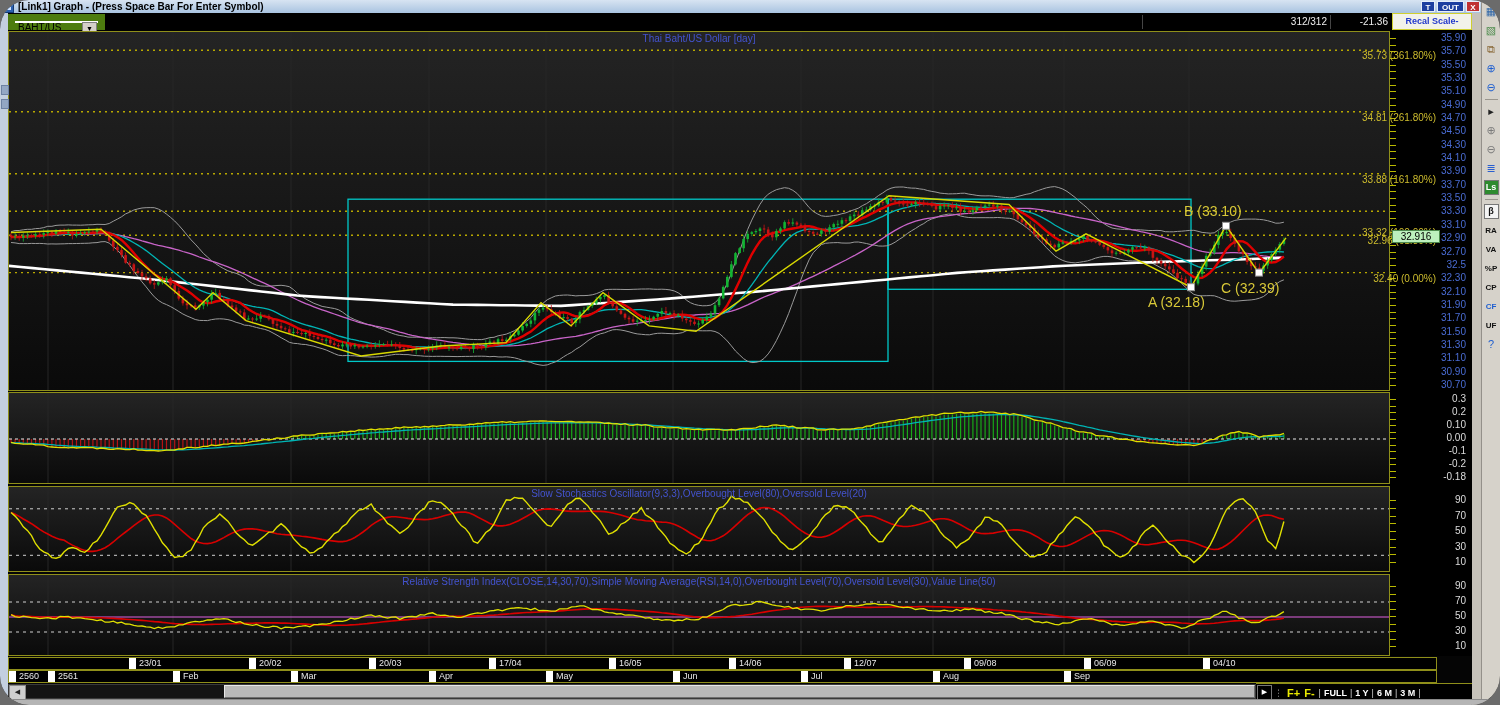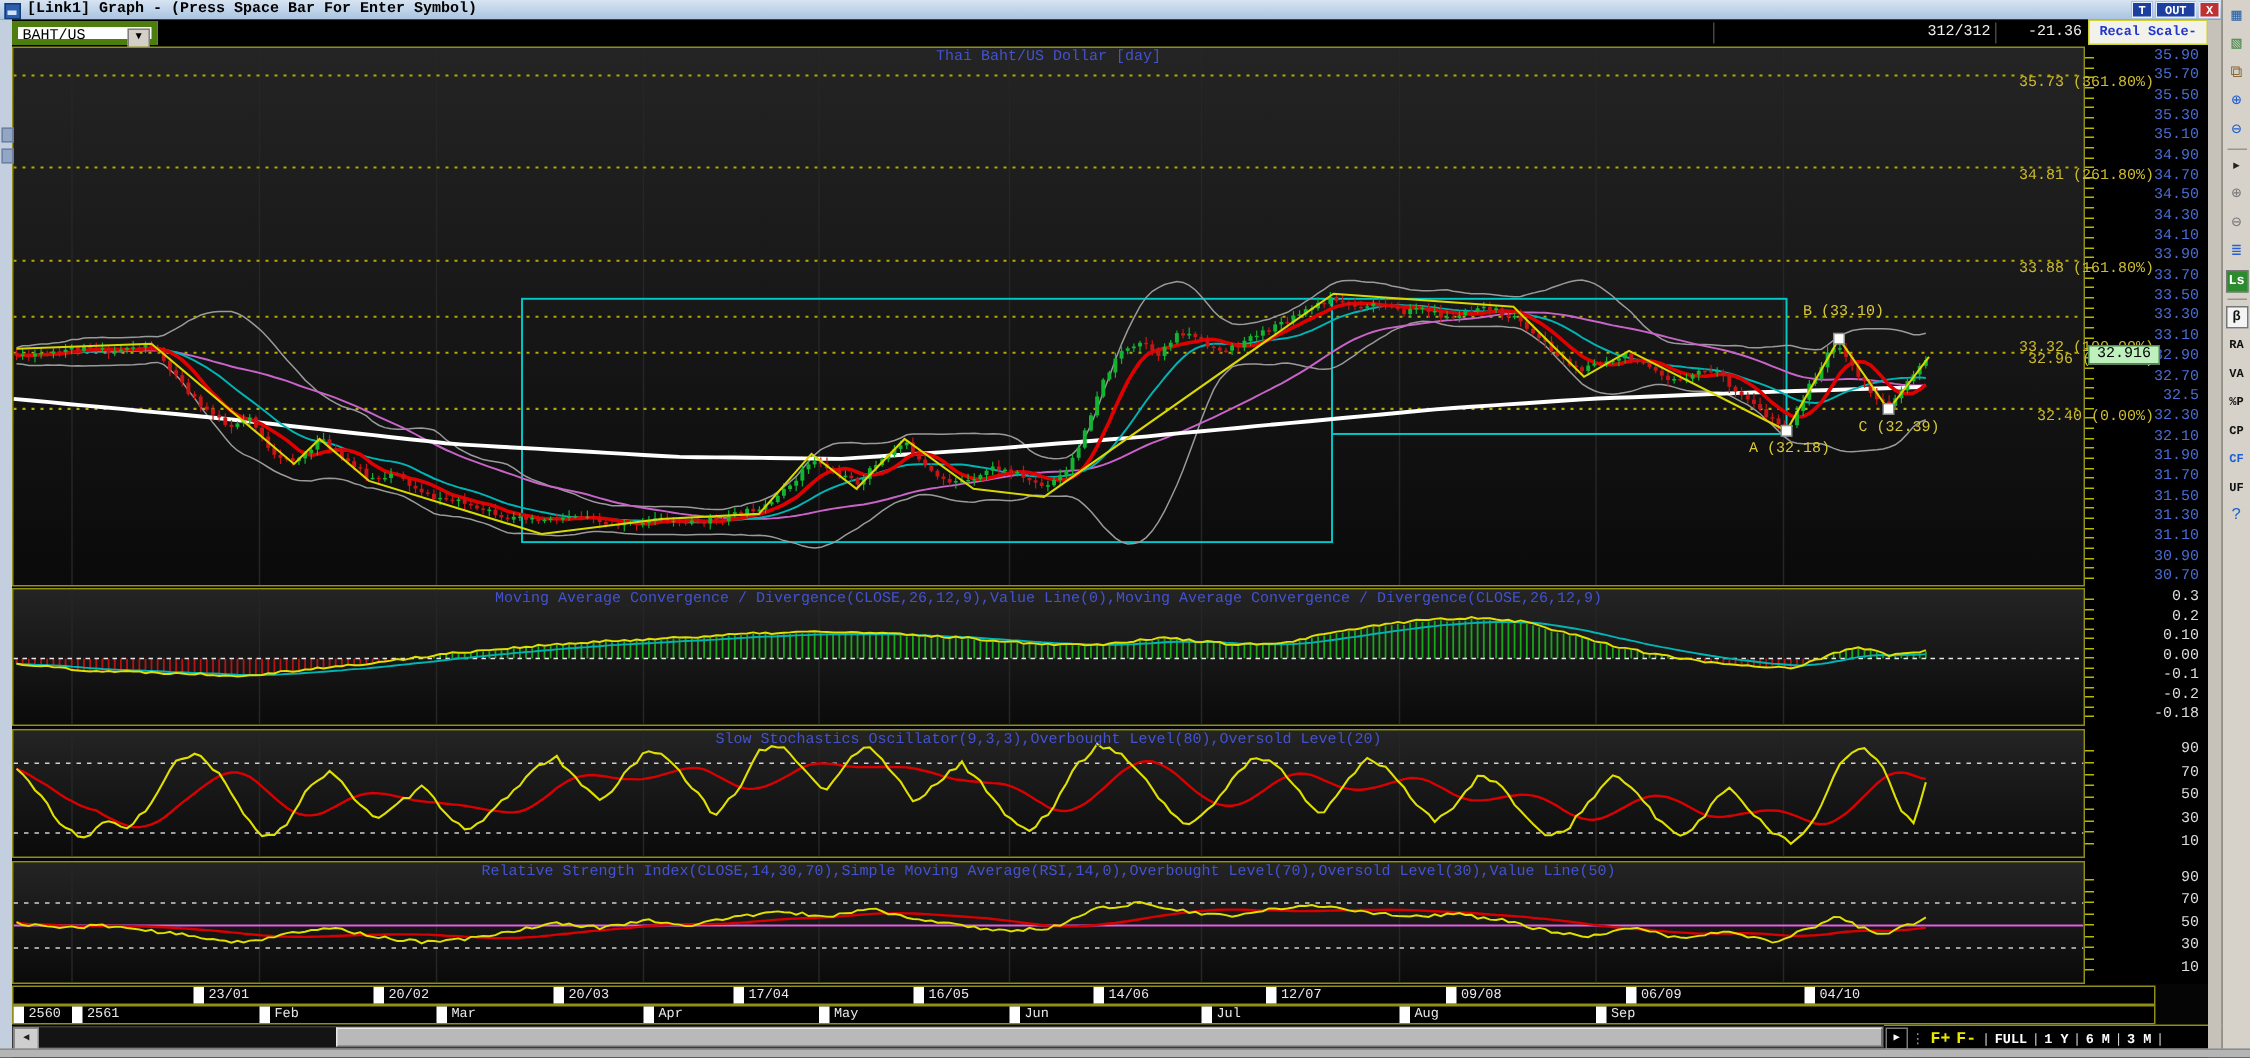--- a/index.html
+++ b/index.html
@@ -1,31 +1,31 @@
 <!DOCTYPE html>
 <html><head>
 <meta charset="utf-8">
 <style>
   html,body{margin:0;padding:0;background:#6b6b6b;}
   #screen{position:relative;width:1500px;height:705px;background:#050505;overflow:hidden;
-          font-family:Liberation Mono, monospace;-webkit-font-smoothing:antialiased;}
+          font-family:Liberation Sans, sans-serif;border-radius:29px;-webkit-font-smoothing:antialiased;}
   
   #titleBar{position:absolute;left:0;top:0;width:1481px;height:13px;
     background:linear-gradient(#d7e4f2,#a9c3e0);border-bottom:1px solid #7f9cbf;}
   #appIcon{position:absolute;left:3px;top:2px;width:9px;height:9px;background:#2b5fae;border:1px solid #123a73;}
   #appIcon:before{content:"";position:absolute;left:1px;top:4px;width:6px;height:3px;background:#cfe3ff;}
   #winTitle{position:absolute;left:18px;top:0px;font-size:10px;font-weight:bold;color:#000;line-height:13px;white-space:nowrap;}
   .tbarBtn{position:absolute;top:1px;height:11px;font-size:8px;font-weight:bold;color:#fff;
     text-align:center;line-height:11px;border:1px solid #e6eefa;box-sizing:border-box;}
   #btnT{left:1421px;width:14px;background:#1d3fa0;}
   #btnOut{left:1437px;width:27px;background:#1d3fa0;}
   #btnX{left:1466px;width:14px;background:#c03232;}
   
   #row2{position:absolute;left:8px;top:13px;width:1464px;height:18px;background:#000;}
-  #combo{position:absolute;left:0;top:1px;width:97px;height:16px;background:#fff;border:4px solid #4d7c0f;box-sizing:border-box;}
+  #combo{position:absolute;left:0;top:1px;width:97px;height:16px;background:#fff;border:7px solid #4d7c0f;box-sizing:border-box;}
   #comboVal{position:absolute;left:3px;top:1px;font-size:10px;color:#000;line-height:12px;}
   #comboBtn{position:absolute;right:1px;top:1px;width:13px;height:12px;background:#d4d0c8;border:1px solid #808080;
     font-size:7px;text-align:center;line-height:11px;color:#000;}
   .r2div{position:absolute;top:2px;height:14px;width:1px;background:#454545;}
   #barCount{position:absolute;left:1136px;top:3px;width:183px;text-align:right;color:#eee;font-size:10px;}
   #chgVal{position:absolute;left:1324px;top:3px;width:56px;text-align:right;color:#eee;font-size:10px;}
   #recal{position:absolute;left:1384px;top:0px;width:80px;height:17px;background:#f2f2ea;
     border:1px solid #cfcf30;box-sizing:border-box;color:#2238cc;font-weight:bold;font-size:9px;
     text-align:center;line-height:15px;}
   
@@ -39,21 +39,21 @@
   .paneTitle{position:absolute;top:1px;left:0;right:0;text-align:center;color:#4353cf;font-size:10px;z-index:4;pointer-events:none;white-space:nowrap;}
   
   #axisCol{position:absolute;left:1390px;top:31px;width:82px;height:625px;background:#000;}
   .axLbl{position:absolute;left:0;width:76px;text-align:right;font-size:10px;line-height:10px;pointer-events:none;}
   .axTick{position:absolute;left:0;width:6px;height:1px;background:#b9b900;}
   #lastPx{position:absolute;left:2px;width:48px;height:13px;background:#bdf0bd;border:1px solid #4d8a4d;
      box-sizing:border-box;color:#000;font-size:10px;text-align:center;line-height:11px;z-index:6;}
   
   #overlay{position:absolute;left:0;top:0;width:1500px;height:705px;pointer-events:none;z-index:5;}
   .fibLbl{position:absolute;left:1150px;width:286px;text-align:right;color:#cdbc2e;font-size:10px;}
-  .annLbl{position:absolute;width:90px;text-align:center;color:#d8c838;font-size:10px;}
+  .annLbl{position:absolute;width:90px;text-align:left;color:#d8c838;font-size:14px;}
   
   .xrow{position:absolute;left:8px;width:1429px;height:13px;background:#000;border:1px solid #8f8f1a;box-sizing:border-box;}
   #dateRow{top:657px;} #monthRow{top:670px;}
   .xcell{position:absolute;top:0;height:11px;border-left:7px solid #ffffff;color:#e8e8e8;font-size:9px;
      line-height:11px;padding-left:3px;white-space:nowrap;}
   
   #hscroll{position:absolute;left:8px;top:684px;width:1248px;height:15px;background:#141414;border:1px solid #3a3a3a;box-sizing:border-box;}
   #sbLeft{position:absolute;left:0;top:0;width:15px;height:13px;background:#cfcfcf;border:1px solid #8a8a8a;
      font-size:7px;text-align:center;line-height:12px;color:#222;}
   #sbThumb{position:absolute;left:215px;top:0;width:1031px;height:13px;background:#b9b9b9;
@@ -751,21 +751,20 @@
         <rect x="1269.5" y="211.9" width="2.6" height="5.7" fill="#12b432"></rect>
         <line x1="1274.9" y1="205.5" x2="1274.9" y2="213.6" stroke="#12b432" stroke-width="0.8"></line>
         <rect x="1273.6" y="208.0" width="2.6" height="3.9" fill="#12b432"></rect>
         <polyline fill="none" stroke="#d8d800" stroke-width="1.4" points="2.0,200.5 92.0,197.2 187.0,277.3 204.0,260.6 237.0,288.6 352.0,324.0 432.0,314.0 497.0,310.6 532.0,270.6 562.0,293.9 594.0,260.6 640.0,293.9 687.0,299.3 880.0,163.8 1000.0,172.5 1047.0,219.2 1077.0,201.9 1182.0,255.2 1217.0,193.8 1250.0,241.2 1277.0,205.9"></polyline>
         <rect x="1178.5" y="251.7" width="7" height="7" fill="#ffffff" stroke="#909090"></rect>
         <rect x="1213.5" y="190.3" width="7" height="7" fill="#ffffff" stroke="#909090"></rect>
         <rect x="1246.5" y="237.1" width="7" height="7" fill="#ffffff" stroke="#909090"></rect>
       </svg>
   </div>
   <div id="paneMacd" class="pane">
-    <div class="paneTitle">Moving Average Convergence / Divergence(CLOSE,26,12,9),Value Line(0),Moving Average Convergence / Divergence(CLOSE,26,12,9)</div>
     <svg id="svgMacd" width="1380" height="90" viewBox="0 0 1380 90">
         <line x1="39" y1="0" x2="39" y2="90" stroke="#262626"></line>
         <line x1="164" y1="0" x2="164" y2="90" stroke="#262626"></line>
         <line x1="282" y1="0" x2="282" y2="90" stroke="#262626"></line>
         <line x1="420" y1="0" x2="420" y2="90" stroke="#262626"></line>
         <line x1="537" y1="0" x2="537" y2="90" stroke="#262626"></line>
         <line x1="664" y1="0" x2="664" y2="90" stroke="#262626"></line>
         <line x1="792" y1="0" x2="792" y2="90" stroke="#262626"></line>
         <line x1="924" y1="0" x2="924" y2="90" stroke="#262626"></line>
         <line x1="1055" y1="0" x2="1055" y2="90" stroke="#262626"></line>

